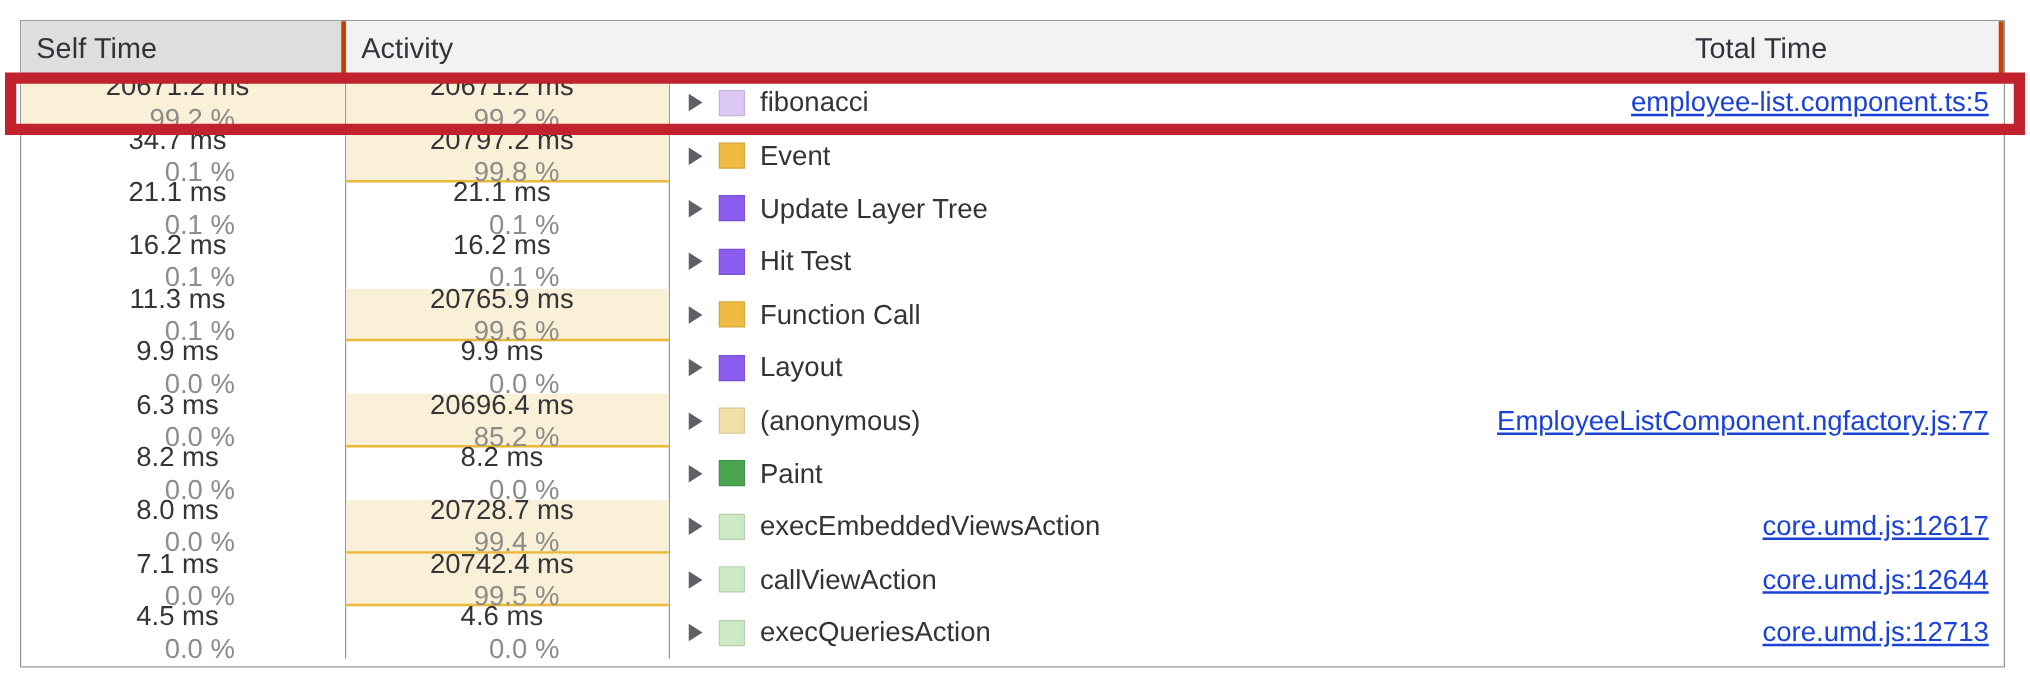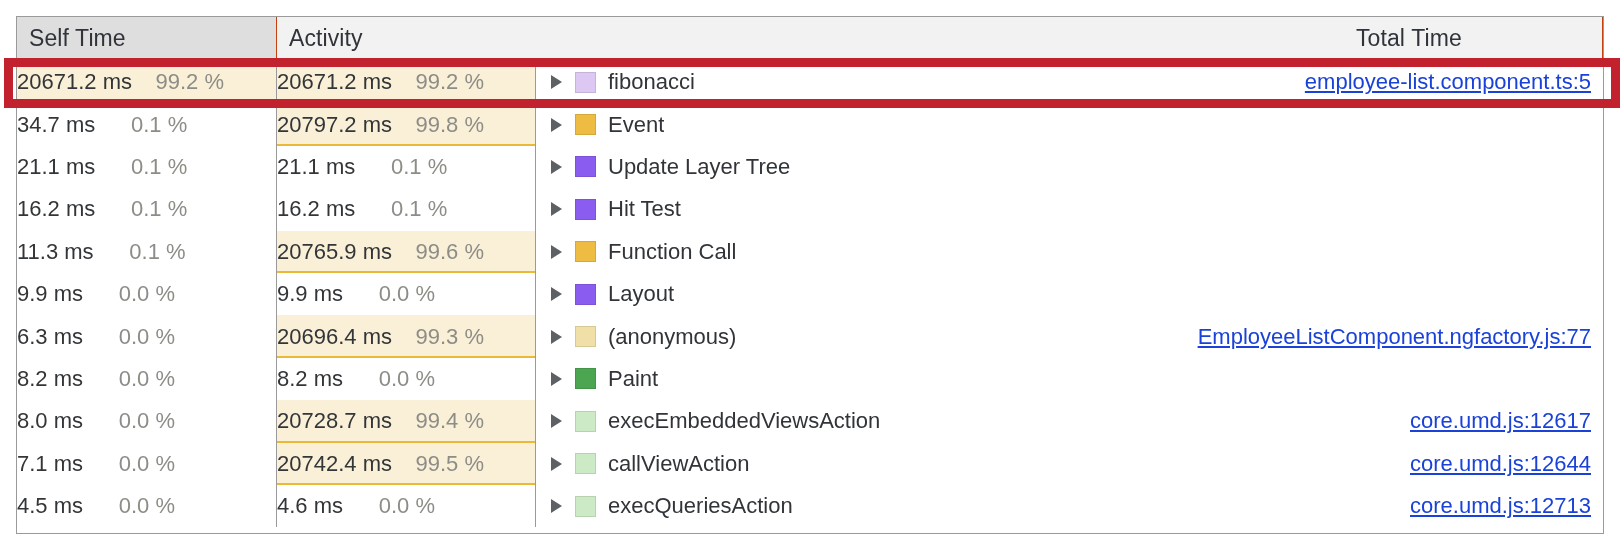--- a/index.html
+++ b/index.html
@@ -47,21 +47,21 @@
   .th {
     box-sizing: border-box;
     display: flex;
     align-items: center;
     height: 100%;
     padding-left: 12px;
     font-size: 23px;
     color: #30343a;
     letter-spacing: 0.1px;
     background: #f2f2f2;
-    border-right: 1px solid #c2410c;
+    border-right: 4px solid #c2410c;
     white-space: nowrap;
   }
   .th.sorted { background: #dedede; }
   .th-self  { width: 260px; }
   .th-total { width: 259px; }
   .th-activity { flex: 1; border-right: none; }
 
   
   .tbody {
     position: relative;
@@ -70,24 +70,25 @@
     display: flex;
     height: 42.4px;
     align-items: stretch;
   }
 
   .cell-self, .cell-total {
     box-sizing: border-box;
     position: relative;
     display: flex;
     align-items: center;
-    justify-content: flex-start;
+    justify-content: center;
     border-right: 1px solid #9a9a9a;
     padding-right: 9px;
     white-space: nowrap;
+    flex-direction: column;
   }
   .cell-self  { width: 260px; }
   .cell-total { width: 259px; }
 
   
   .bar {
     position: absolute;
     left: 0;
     top: 0;
     bottom: 0;
@@ -294,21 +295,21 @@
           </div>
         </div>
         <div class="trow">
           <div class="cell-self">
             <span class="num">6.3 ms</span>
             <span class="pct">0.0 %</span>
           </div>
           <div class="cell-total">
             <div class="bar" style="width: 100%;"></div>
             <span class="num">20696.4 ms</span>
-            <span class="pct">99.3 %</span>
+            <span class="pct">85.2 %</span>
           </div>
           <div class="cell-activity">
             <span class="disclosure"></span>
             <span class="swatch" style="background: rgb(240, 224, 168);"></span>
             <span class="act-label">(anonymous)</span>
             <span class="spacer"></span>
             <span class="srclink">EmployeeListComponent.ngfactory.js:77</span>
           </div>
         </div>
         <div class="trow">

